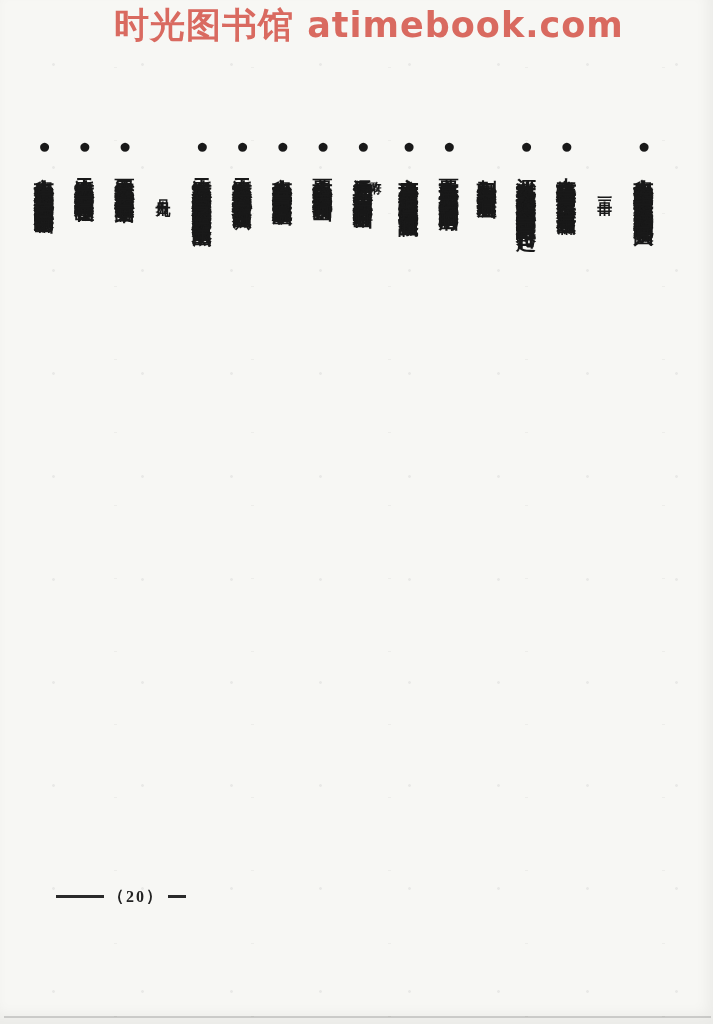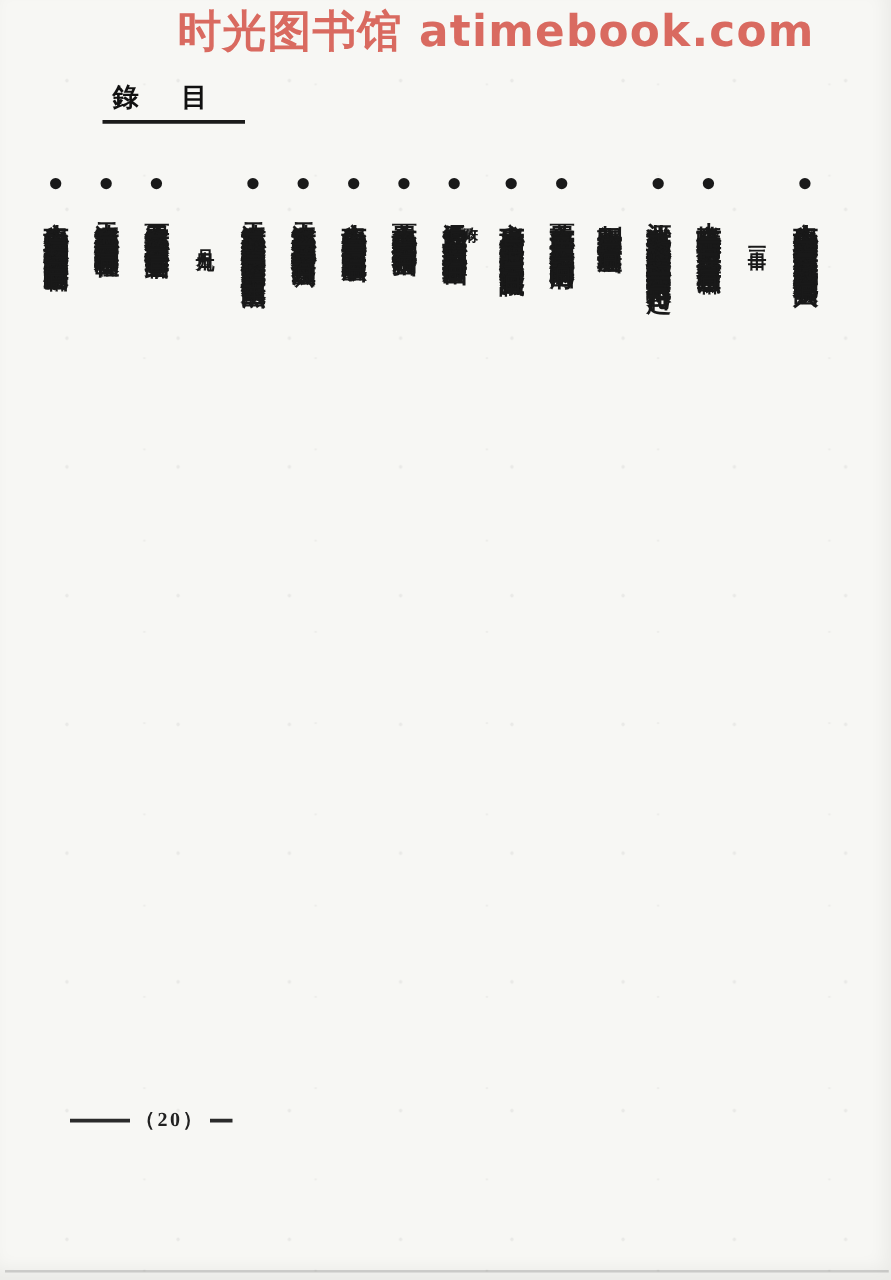--- a/index.html
+++ b/index.html
@@ -18,21 +18,21 @@
     content:"";position:absolute;inset:0;pointer-events:none;
     box-shadow:inset -5px -9px 14px rgba(0,0,0,.05);
   }
   .bottom-edge{
     position:absolute;left:4px;right:2px;bottom:6px;height:2px;
     background:rgba(40,40,40,.18);
   }
   .watermark{
     position:absolute;top:2px;left:114px;white-space:nowrap;
     font-family:"DejaVu Sans",sans-serif;font-weight:bold;
-    font-size:35px;letter-spacing:1px;color:#d96a60;margin-left:28px;
+    font-size:35px;letter-spacing:1px;color:#d96a60;
   }
   .toc-header{position:absolute;top:64px;left:90px;}
   .toc-header .title{
     font-size:21px;font-weight:bold;letter-spacing:34px;color:#111;
     white-space:nowrap;
   }
   .title-underline{width:114px;height:3px;background:#1b1b1b;margin:4px 0 0 -8px;}
   .toc-body{
     position:absolute;top:134px;right:56px;height:862px;
     writing-mode:vertical-rl;
@@ -59,24 +59,20 @@
   .rule.right{width:18px;margin-left:4px;}
   .page-label{letter-spacing:2px;}
 </style>
 </head>
 <body>
 
 <div class="page">
 
   <div class="watermark">时光图书馆 atimebook.com</div>
 
-  <div class="toc-header">
-    <div class="title">錄目</div>
-    <div class="title-underline"></div>
-  </div>
 
   <div class="toc-body">
 
     <div class="vline">
       <span class="bullet">●</span><span class="txt">市小學敎職聯會請與各國領事交涉租界內所售紙煙一律粘貼印花俾增收入函</span><span class="date">十七年十二月</span>
     </div>
     <div class="vline cont deep">
       <span class="date">三十一日</span>
     </div>
 

